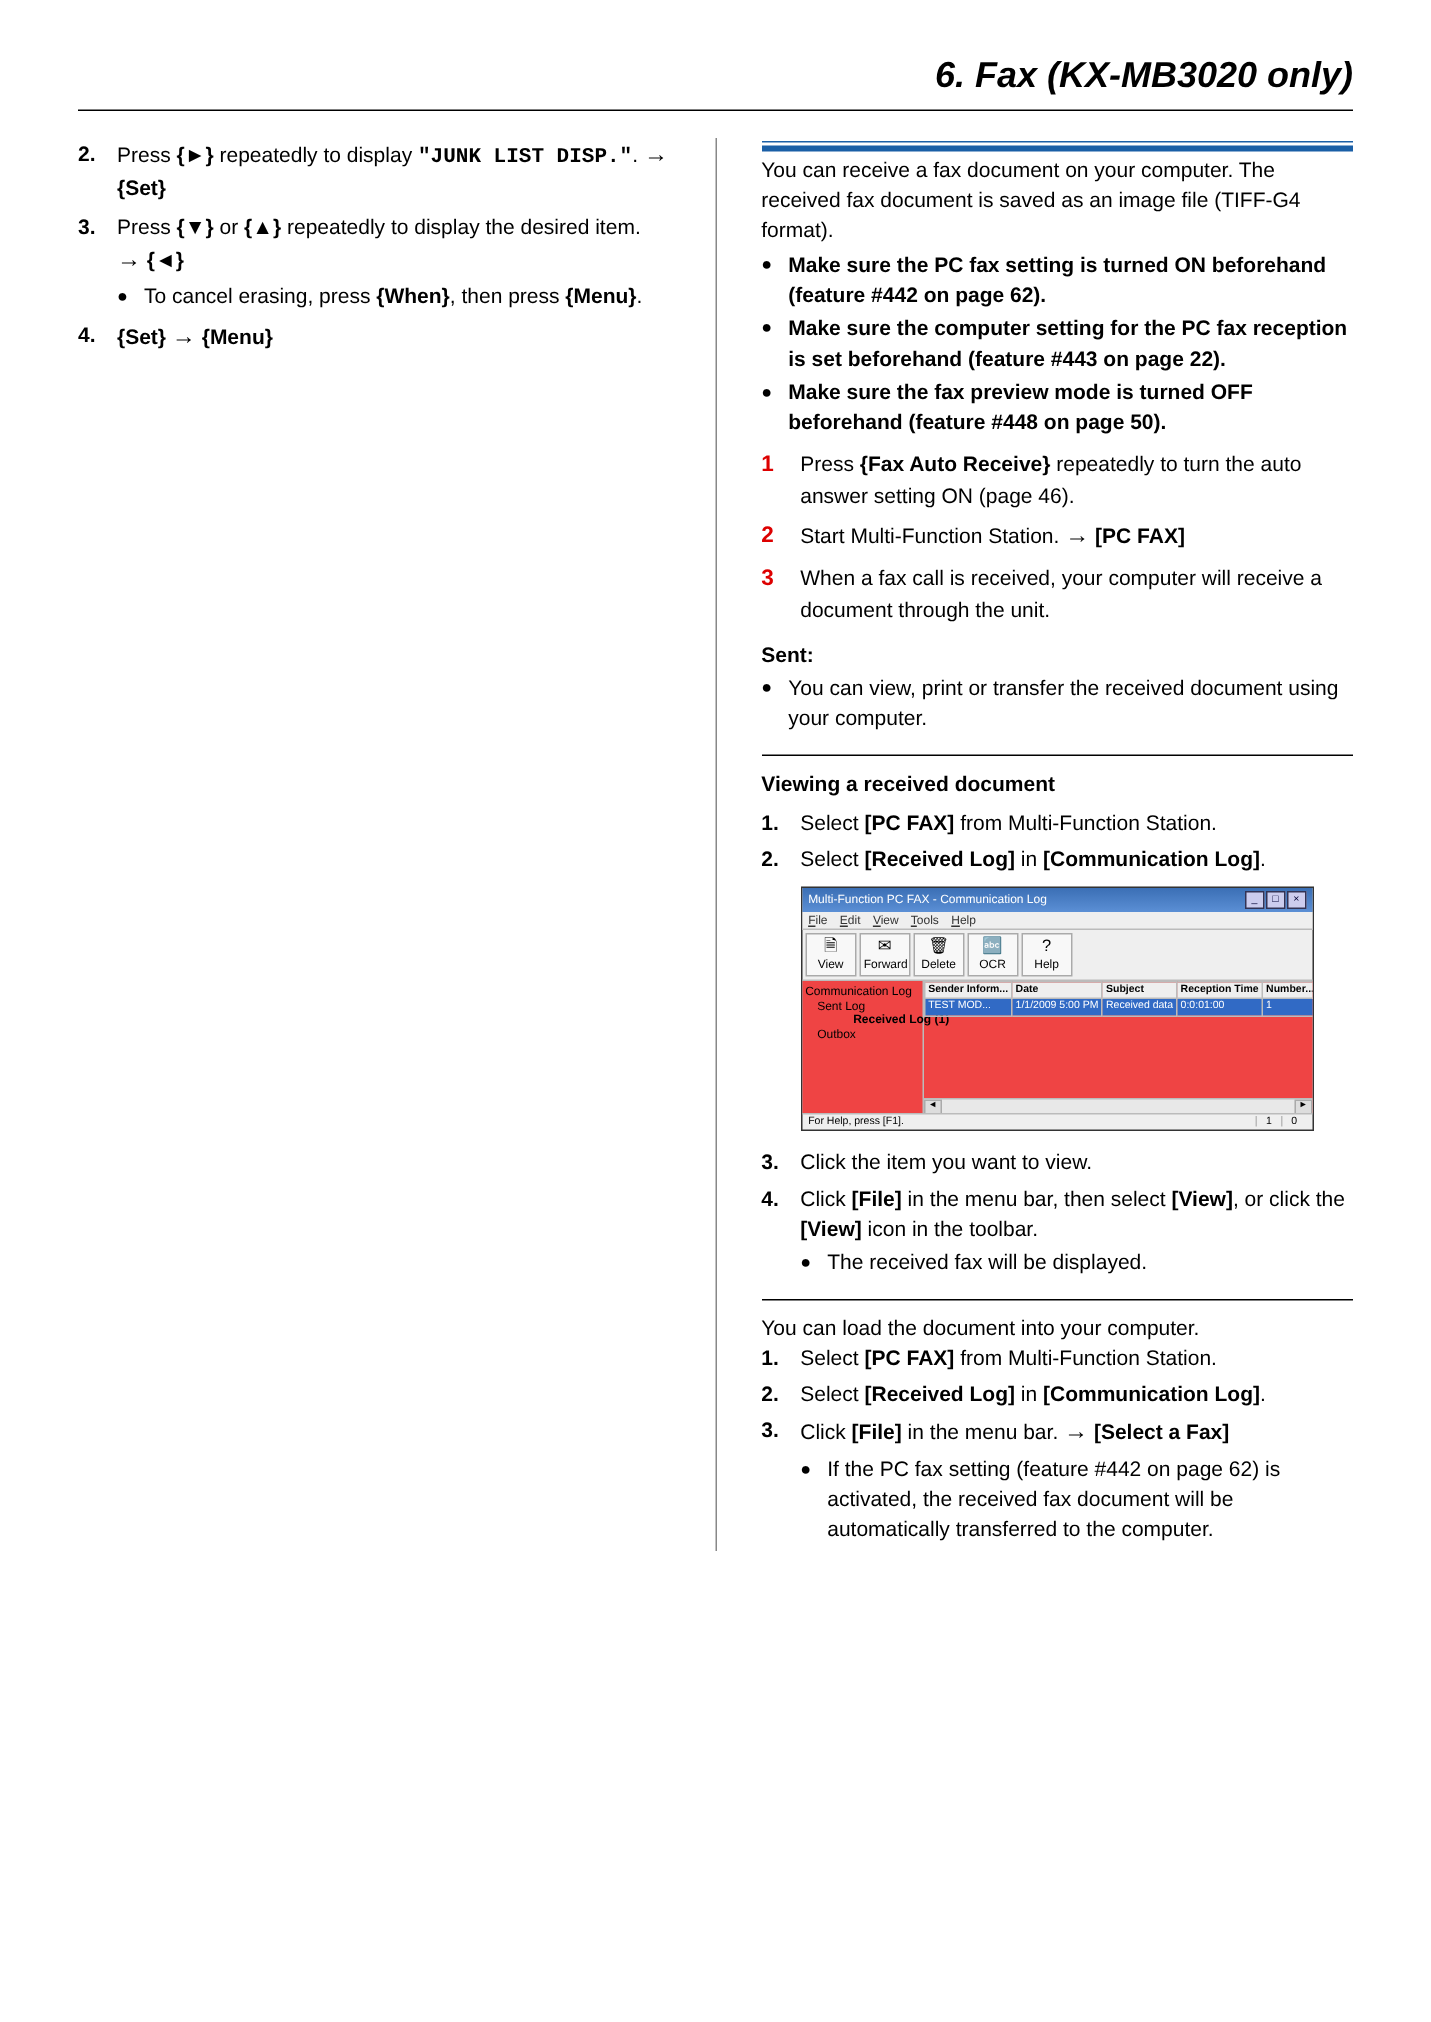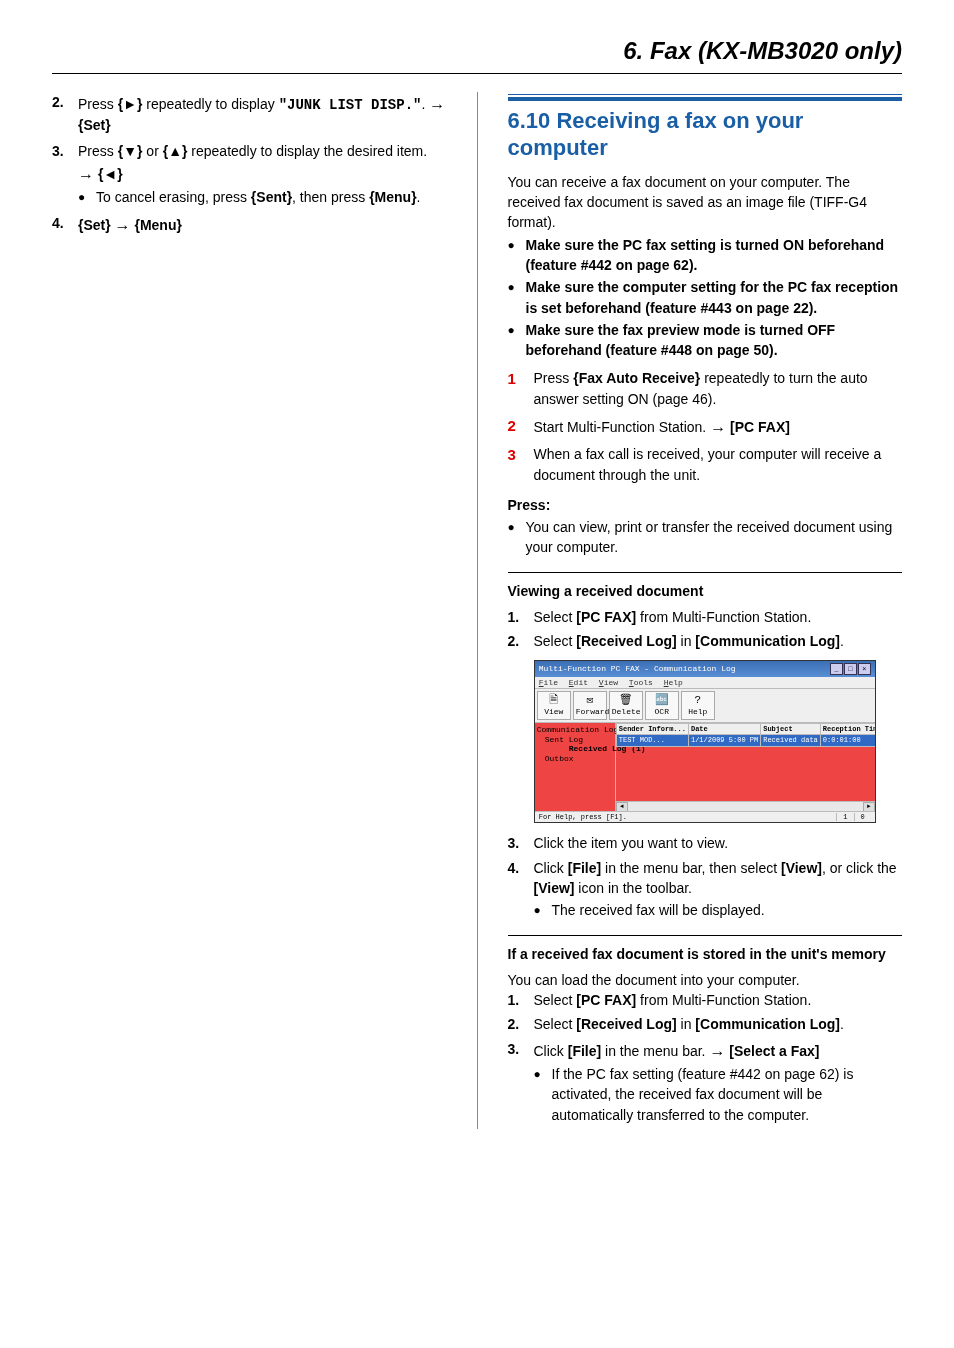--- a/index.html
+++ b/index.html
@@ -93,21 +93,21 @@
     font-weight: bold;
     margin-bottom: 6px;
   }
   
   .app-win {
     border: 1px solid #333;
     font-size: 8px;
     width: 340px;
     margin: 8px auto 10px auto;
     background: #efefef;
-    font-family: Liberation Mono, monospace;
+    font-family: Liberation Sans, sans-serif;
     line-height: 1.2;
   }
   .app-title {
     background: linear-gradient(#3b6fb5, #5b8fd5);
     color: #fff;
     padding: 2px 4px;
     display: flex;
     justify-content: space-between;
     align-items: center;
   }
@@ -199,41 +199,40 @@
         <div class="step-body">
           <span>Press </span><span class="key">{►}</span><span> repeatedly to display </span><span class="mono">"JUNK LIST DISP."</span>. <span class="arrow">→</span> <span class="key">{Set}</span>
         </div>
       </div>
       <div class="step">
         <div class="step-num">3.</div>
         <div class="step-body">
           <span>Press </span><span class="key">{▼}</span><span> or </span><span class="key">{▲}</span><span> repeatedly to display the desired item. </span><span class="arrow">→</span> <span class="key">{◄}</span>
           <div class="sub-bullet">
             <div class="dot">●</div>
-            <div class="txt"><span>To cancel erasing, press </span><span class="key">{Sent}</span><span>, then press </span><span class="key">{Menu}</span>.</div>
+            <div class="txt"><span>To cancel erasing, press </span><span class="key">{When}</span><span>, then press </span><span class="key">{Menu}</span>.</div>
           </div>
         </div>
       </div>
       <div class="step">
         <div class="step-num">4.</div>
         <div class="step-body">
           <span class="key">{Set}</span> <span class="arrow">→</span> <span class="key">{Menu}</span>
         </div>
       </div>
     </div>
   </div>
 
   <div class="col-divider"></div>
 
   <div class="col col-right">
     <div class="thick-bar-group">
       <hr class="thin">
         <hr>
     </div>
-    <div class="sec-title">6.10 Receiving a fax on your computer</div>
     <div>You can receive a fax document on your computer. The received fax document is saved as an image file (TIFF-G4 format).</div>
 
     <div class="sub-bullet">
         <div class="dot">●</div>
         <div class="txt"><b>Make sure the PC fax setting is turned ON beforehand (feature #442 on page 62).</b></div>
       </div>
     <div class="sub-bullet">
         <div class="dot">●</div>
         <div class="txt"><b>Make sure the computer setting for the PC fax reception is set beforehand (feature #443 on page 22).</b></div>
       </div>
@@ -250,21 +249,21 @@
     </div>
     <div class="step">
       <div class="step-num red">2</div>
       <div class="step-body"><span>Start Multi-Function Station. </span><span class="arrow">→</span> <span class="key">[PC FAX]</span></div>
     </div>
     <div class="step">
       <div class="step-num red">3</div>
       <div class="step-body">When a fax call is received, your computer will receive a document through the unit.</div>
     </div>
 
-    <div class="subhead">Press:</div>
+    <div class="subhead">Sent:</div>
     <div class="sub-bullet">
         <div class="dot">●</div>
         <div class="txt">You can view, print or transfer the received document using your computer.</div>
       </div>
 
     <hr class="section-divider">
     <div class="sub-section-title">Viewing a received document</div>
 
     <ol class="plain">
       <li>
@@ -351,21 +350,20 @@
         <span>Click </span><span class="key">[File]</span><span> in the menu bar, then select </span><span class="key">[View]</span><span>, or click the </span><span class="key">[View]</span><span> icon in the toolbar.</span>
         <div class="sub-bullet">
               <div class="dot">●</div>
               <div class="txt">The received fax will be displayed.</div>
             </div>
       </span>
         </li>
     </ol>
 
     <hr class="section-divider">
-    <div class="sub-section-title">If a received fax document is stored in the unit's memory</div>
     <div>You can load the document into your computer.</div>
 
     <ol class="plain">
       <li>
           <span class="n">1.</span>
           <span class="b"><span>Select </span><span class="key">[PC FAX]</span><span> from Multi-Function Station.</span></span>
         </li>
       <li>
           <span class="n">2.</span>
           <span class="b"><span>Select </span><span class="key">[Received Log]</span><span> in </span><span class="key">[Communication Log]</span>.</span>

